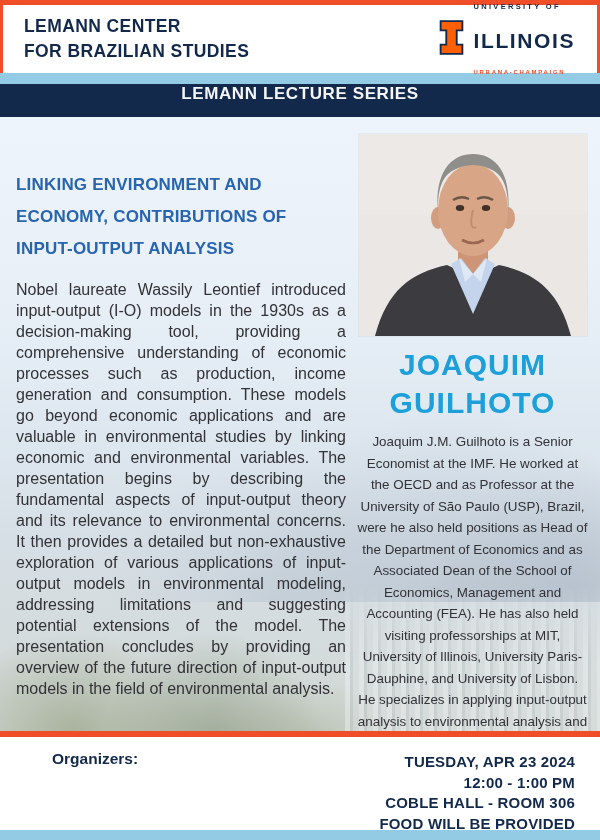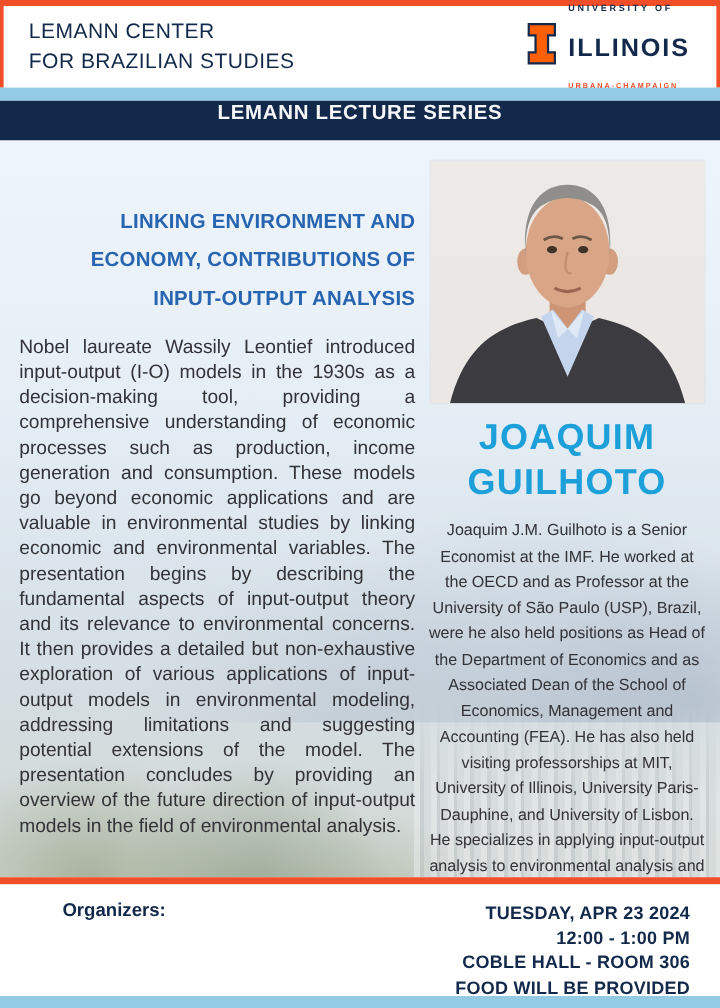--- a/index.html
+++ b/index.html
@@ -11,21 +11,21 @@
   .poster{
     position:relative;width:600px;height:840px;margin:0 auto;background:#fff;
     font-family:"Liberation Sans",sans-serif;overflow:hidden;
   }
   
   .top-orange{height:5px;background:var(--orange);}
   .header{
     height:68px;background:#fff;border-left:3px solid var(--orange);border-right:3px solid var(--orange);
     display:flex;align-items:center;justify-content:space-between;padding:0 22px 0 21px;
   }
-  .header-title{color:var(--navy);font-weight:400;font-size:17.5px;line-height:25px;letter-spacing:.4px;}
+  .header-title{color:var(--navy);font-weight:700;font-size:17.5px;line-height:25px;letter-spacing:.4px;}
   .logo{display:flex;align-items:center;gap:9px;}
   .logo-text{display:flex;flex-direction:column;line-height:1;gap:16px;}
   .logo-top{font-size:7.5px;font-weight:700;letter-spacing:2.3px;color:var(--navy);margin-bottom:2px;}
   .logo-main{font-size:21px;font-weight:800;letter-spacing:1.6px;color:var(--navy);margin:1px 0 2px 0;}
   .logo-sub{font-size:6px;font-weight:700;letter-spacing:1.7px;color:var(--orange);}
   
   .stripe{height:11px;background:var(--light-blue-bar);}
   .banner{
     height:33px;background:var(--navy);color:#f4f6f8;display:flex;align-items:flex-start;justify-content:center;
     font-weight:800;font-size:17px;letter-spacing:.6px;
@@ -41,21 +41,21 @@
   .bg-trees{position:absolute;left:0;bottom:0;width:410px;height:175px;
     background:
       radial-gradient(45% 80% at 18% 100%, rgba(96,112,64,.50), transparent 70%),
       radial-gradient(40% 95% at 52% 108%, rgba(77,95,55,.55), transparent 68%),
       radial-gradient(30% 60% at 76% 112%, rgba(96,112,64,.32), transparent 70%);}
   .bg-city{position:absolute;right:0;bottom:0;width:255px;height:145px;opacity:.45;
     background:repeating-linear-gradient(90deg, rgba(238,241,243,.95) 0 5px, rgba(168,176,182,.85) 5px 8px, rgba(212,217,220,.9) 8px 14px);
     -webkit-mask-image:linear-gradient(180deg,transparent 0%,#000 55%);mask-image:linear-gradient(180deg,transparent 0%,#000 55%);}
   .bg-wash{position:absolute;inset:0;background:rgba(255,255,255,.22);}
   .col-left{position:absolute;left:16px;top:0;width:330px;z-index:2;}
-  .lecture-title{margin-top:52px;text-align:right;color:var(--title-blue);font-weight:800;font-size:17px;line-height:32px;letter-spacing:.2px;}
+  .lecture-title{margin-top:52px;text-align:left;color:var(--title-blue);font-weight:800;font-size:17px;line-height:32px;letter-spacing:.2px;}
   .abstract{margin-top:14px;color:var(--body-text);font-size:16px;line-height:21px;text-align:justify;}
   .col-right{position:absolute;left:357px;top:0;width:231px;z-index:2;text-align:center;}
   .photo{width:228px;height:202px;margin:17px auto 0;background:#eae7e4;box-shadow:0 0 0 1px rgba(0,0,0,.04);}
   .speaker-name{margin-top:10px;color:var(--name-blue);font-weight:700;font-size:30px;line-height:38px;letter-spacing:1px;}
   .bio{margin-top:9px;color:var(--body-text);font-size:13.4px;line-height:21.5px;text-align:center;}
   
   .divider-orange{height:6px;background:var(--orange);}
   .footer{height:93px;background:#fff;display:flex;justify-content:space-between;padding:13px 25px 0 25px;}
   .organizers-label{color:var(--footer-text);font-weight:800;font-size:15.5px;margin-left:27px;}
   .organizers-list{margin:7px 0 0 6px;padding:0;list-style:none;}

